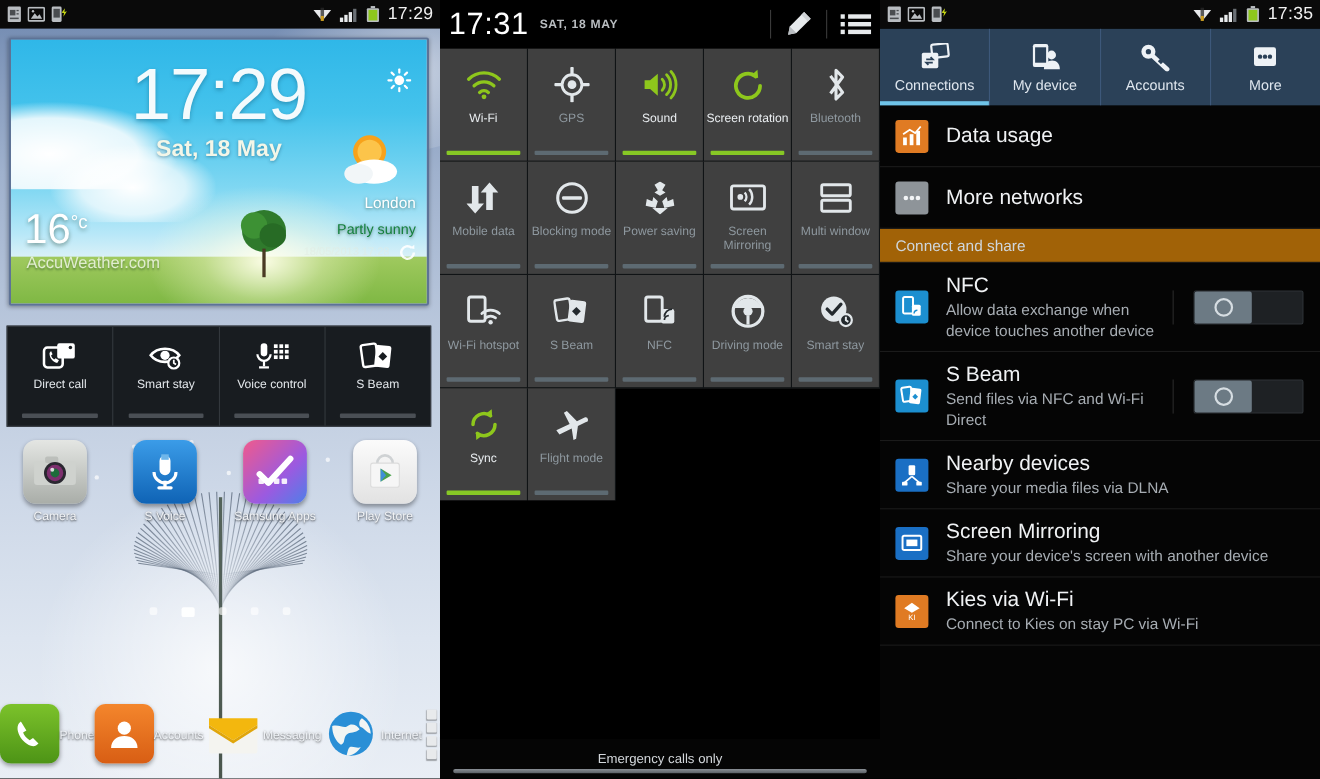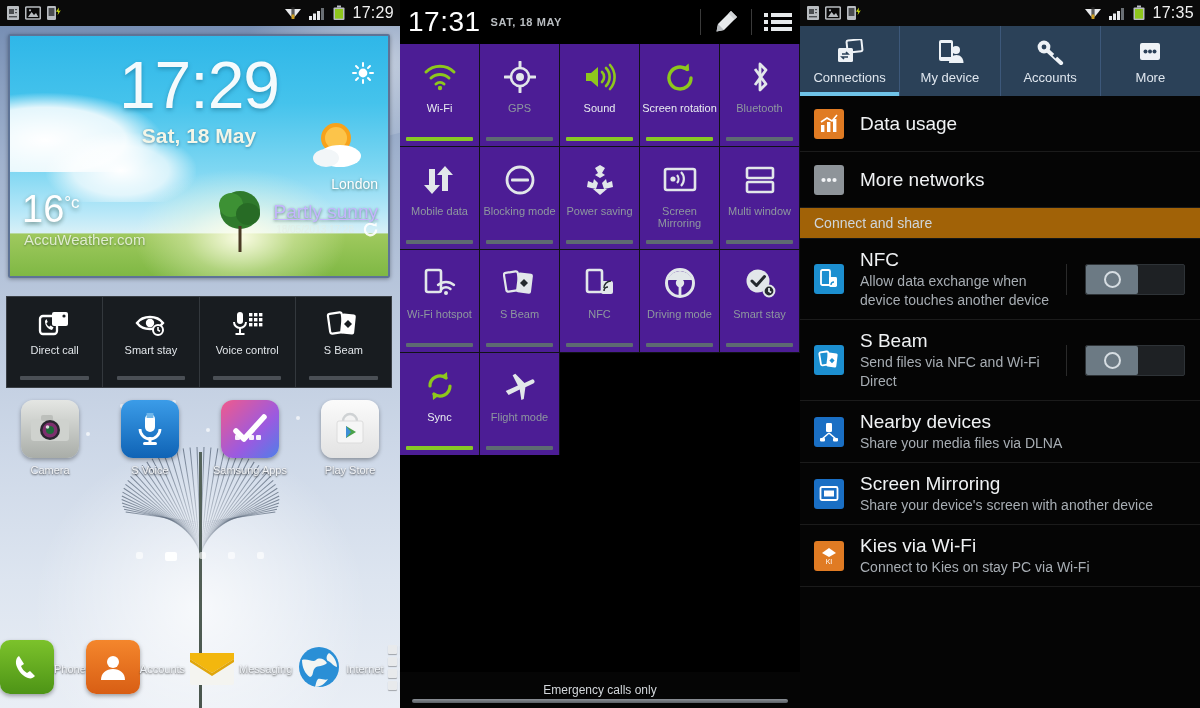--- a/index.html
+++ b/index.html
@@ -61,22 +61,22 @@
   .w-date { position:absolute; left:0; right:0; top:88px; text-align:center;
      color:#f3f6e8; font-size:21px; font-weight:bold; text-shadow:0 1px 3px rgba(0,60,90,.45); }
   .w-temp { position:absolute; left:12px; top:152px; color:#fff; font-size:38px;
      font-weight:300; text-shadow:0 2px 4px rgba(0,40,20,.45); }
   .w-temp sup { font-size:17px; vertical-align:super; }
   .w-accu { position:absolute; left:14px; top:195px; color:rgba(255,255,255,.9);
      font-size:15px; font-weight:bold; text-shadow:0 1px 2px rgba(0,40,20,.5); }
   .w-accu span { font-weight:normal; opacity:.8; }
   .w-city { position:absolute; right:10px; top:140px; color:#fff; font-size:14px;
      text-shadow:0 1px 3px rgba(0,40,20,.55); }
-  .w-cond { position:absolute; right:10px; top:165px; color:#c4b5fd; font-size:19px;
-     text-shadow:0 1px 3px rgba(0,40,20,.55);text-decoration:underline; }
+  .w-cond { position:absolute; right:10px; top:165px; color:#15803d; font-size:13px;
+     text-shadow:0 1px 3px rgba(0,40,20,.55); }
   .w-stamp { position:absolute; right:34px; top:188px; color:rgba(225,235,225,.55);
      font-size:10px; }
   .w-refresh { position:absolute; right:8px; top:184px; width:19px; height:19px; }
   .w-weathericon { position:absolute; right:22px; top:82px; width:60px; height:52px; }
   .w-tree { position:absolute; left:200px; top:150px; width:60px; height:70px; }
 
   
   .shortcuts { position:absolute; left:6px; top:296px; width:386px; height:92px;
      background:#181c20; border:1px solid #3a3f45; display:flex; }
   .sc { flex:1; position:relative; display:flex; flex-direction:column;
@@ -118,21 +118,21 @@
   .qs-head { position:absolute; top:0; left:0; right:0; height:44px; background:#000;
              display:flex; align-items:center; padding:0 8px; z-index:20; }
   .qs-time { color:#fff; font-size:28px; font-weight:300; letter-spacing:0.5px; }
   .qs-date { color:#b9bdc1; font-size:11px; font-weight:bold; margin-left:10px;
              letter-spacing:.6px; }
   .qs-acts { margin-left:auto; display:flex; align-items:center; }
   .qs-sep { width:1px; height:26px; background:#3a3a3a; margin:0 12px; }
 
   .qs-grid { position:absolute; top:44px; left:0; right:0;
              display:flex; flex-wrap:wrap; }
-  .tile { width:80px; height:103px; position:relative; background:#4c1d95;
+  .tile { width:80px; height:103px; position:relative; background:#404040;
           border-right:1px solid #101315; border-bottom:1px solid #101315;
           display:flex; flex-direction:column; align-items:center; }
   .tile-ico { height:50px; display:flex; align-items:center; justify-content:center;
               margin-top:8px; }
   .tile-lb { font-size:11px; line-height:12px; text-align:center; padding:0 2px; }
   .tile-bar { position:absolute; bottom:5px; left:6px; right:6px; height:4px;
               border-radius:1px; }
   .on-lb { color:#e9edf0; }
   .off-lb { color:#8e989f; }
   .on-bar { background:#87c825; }

